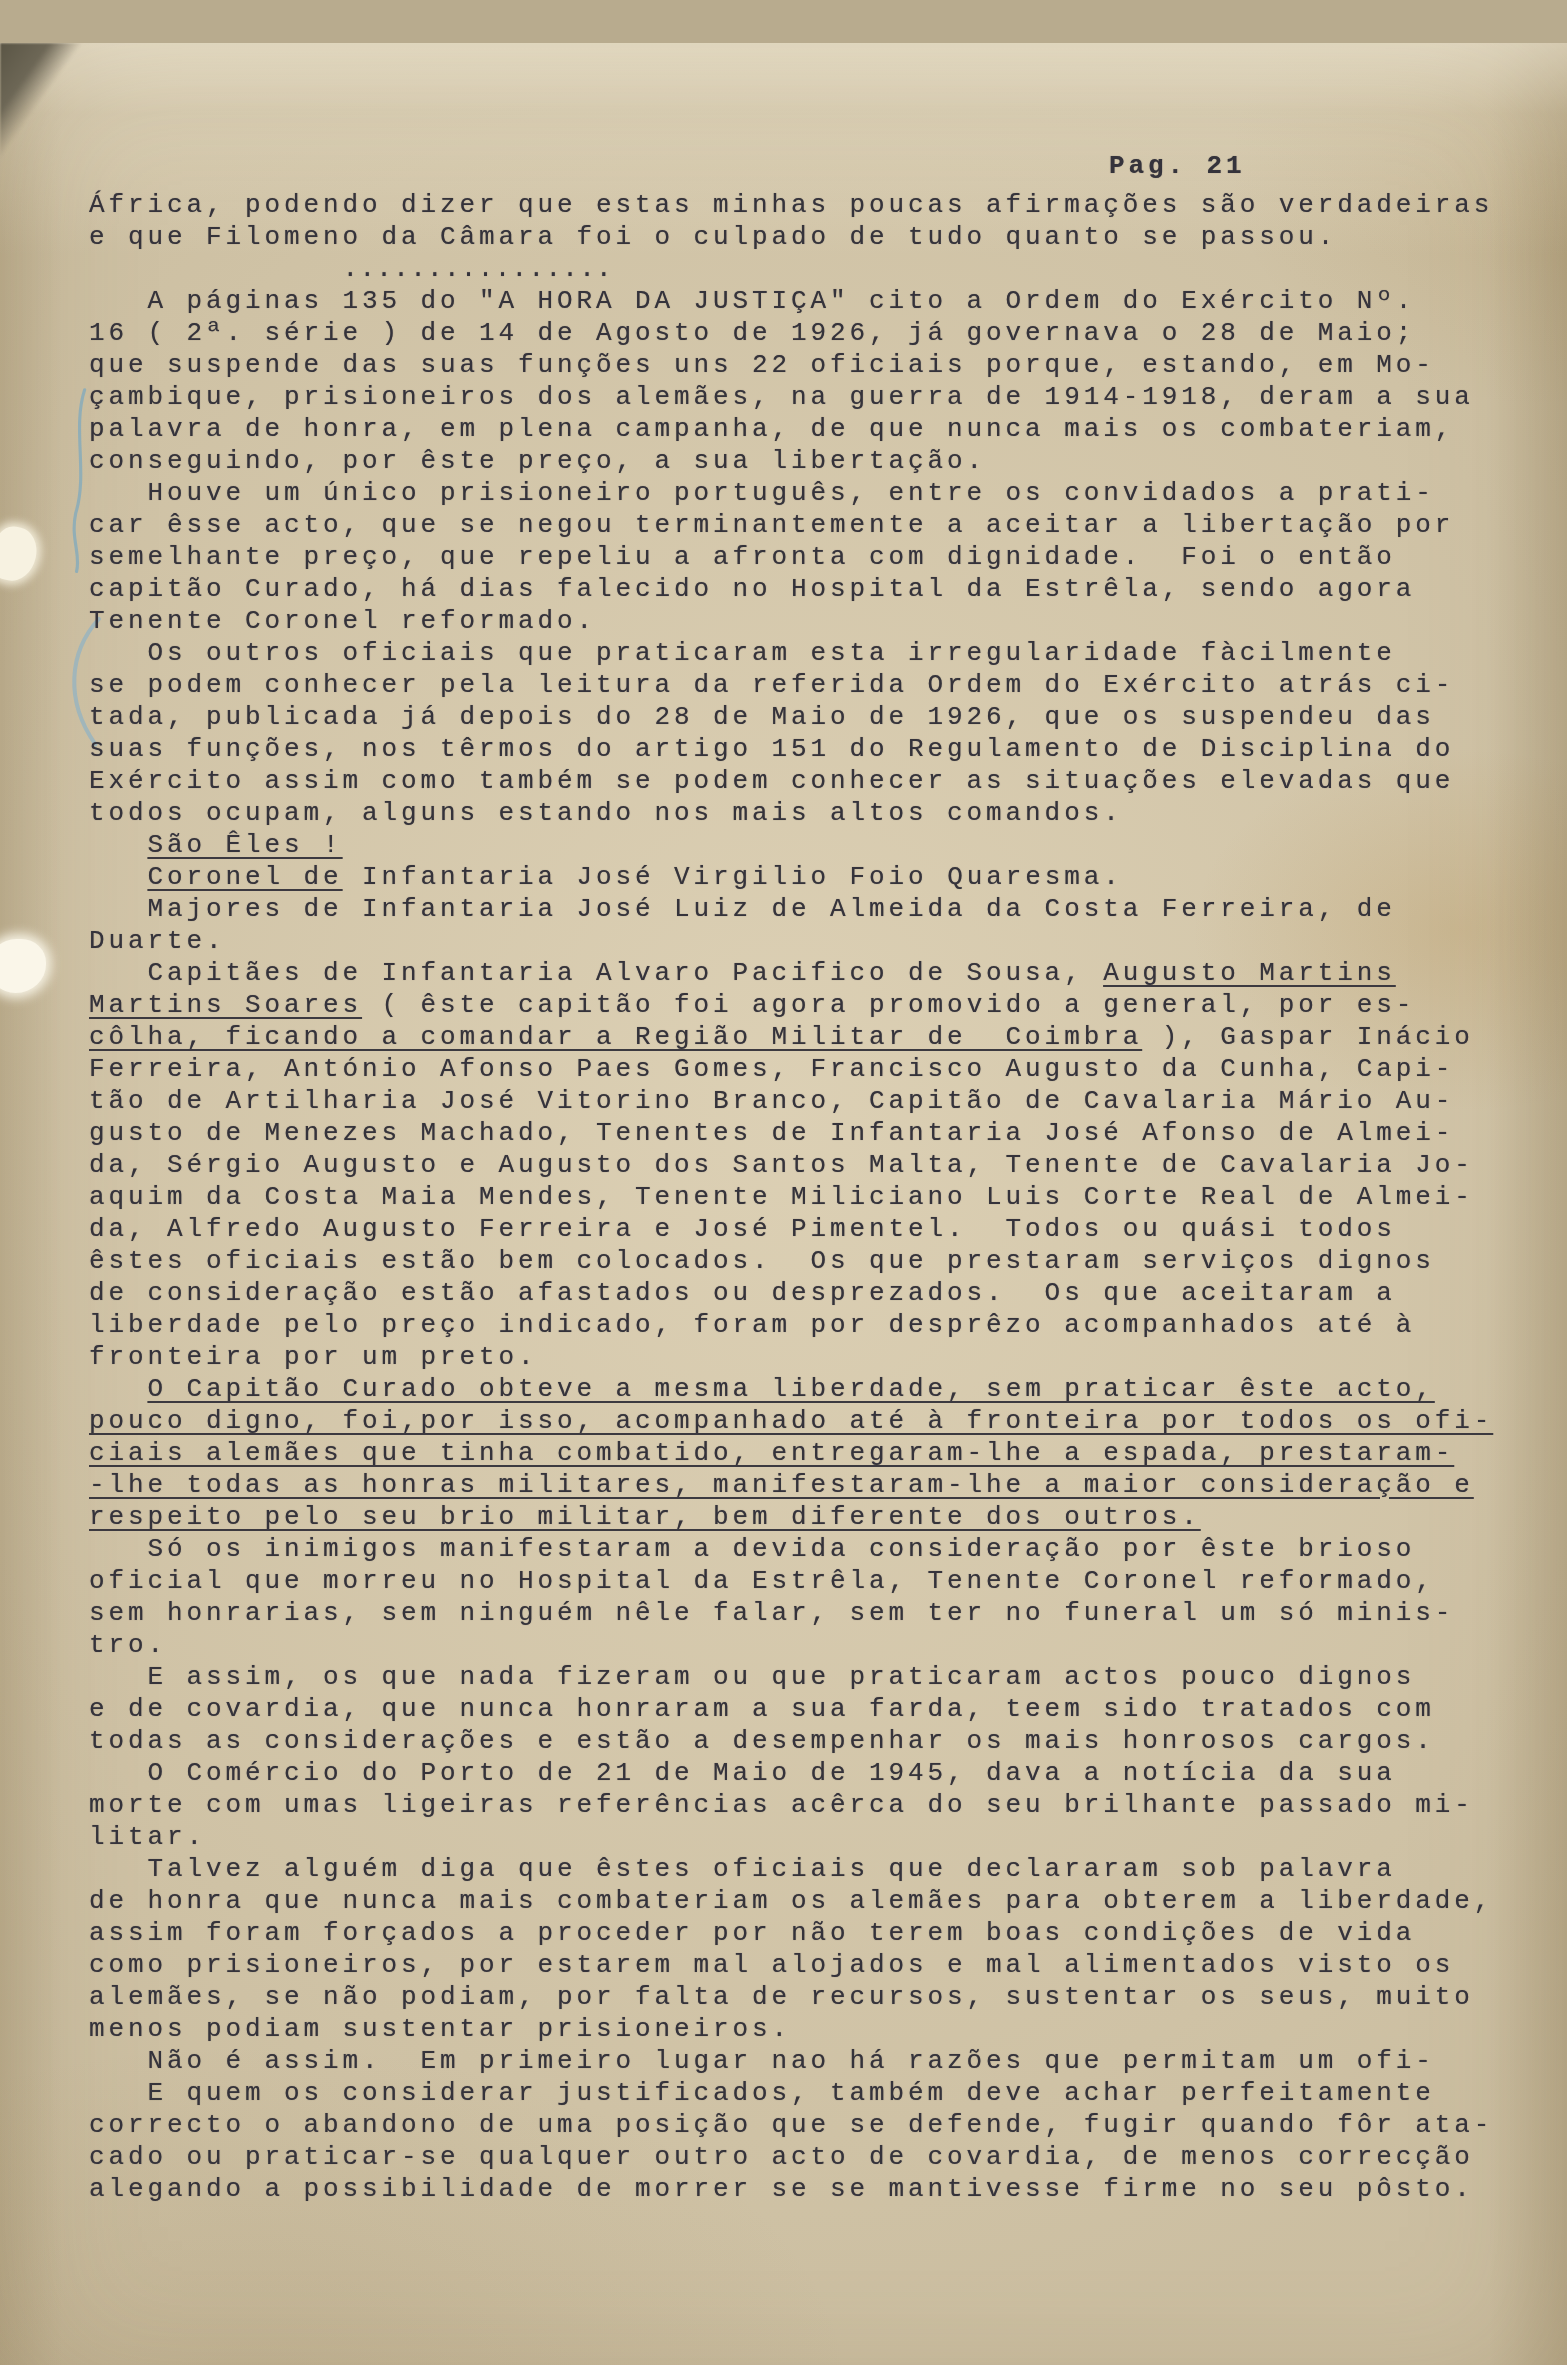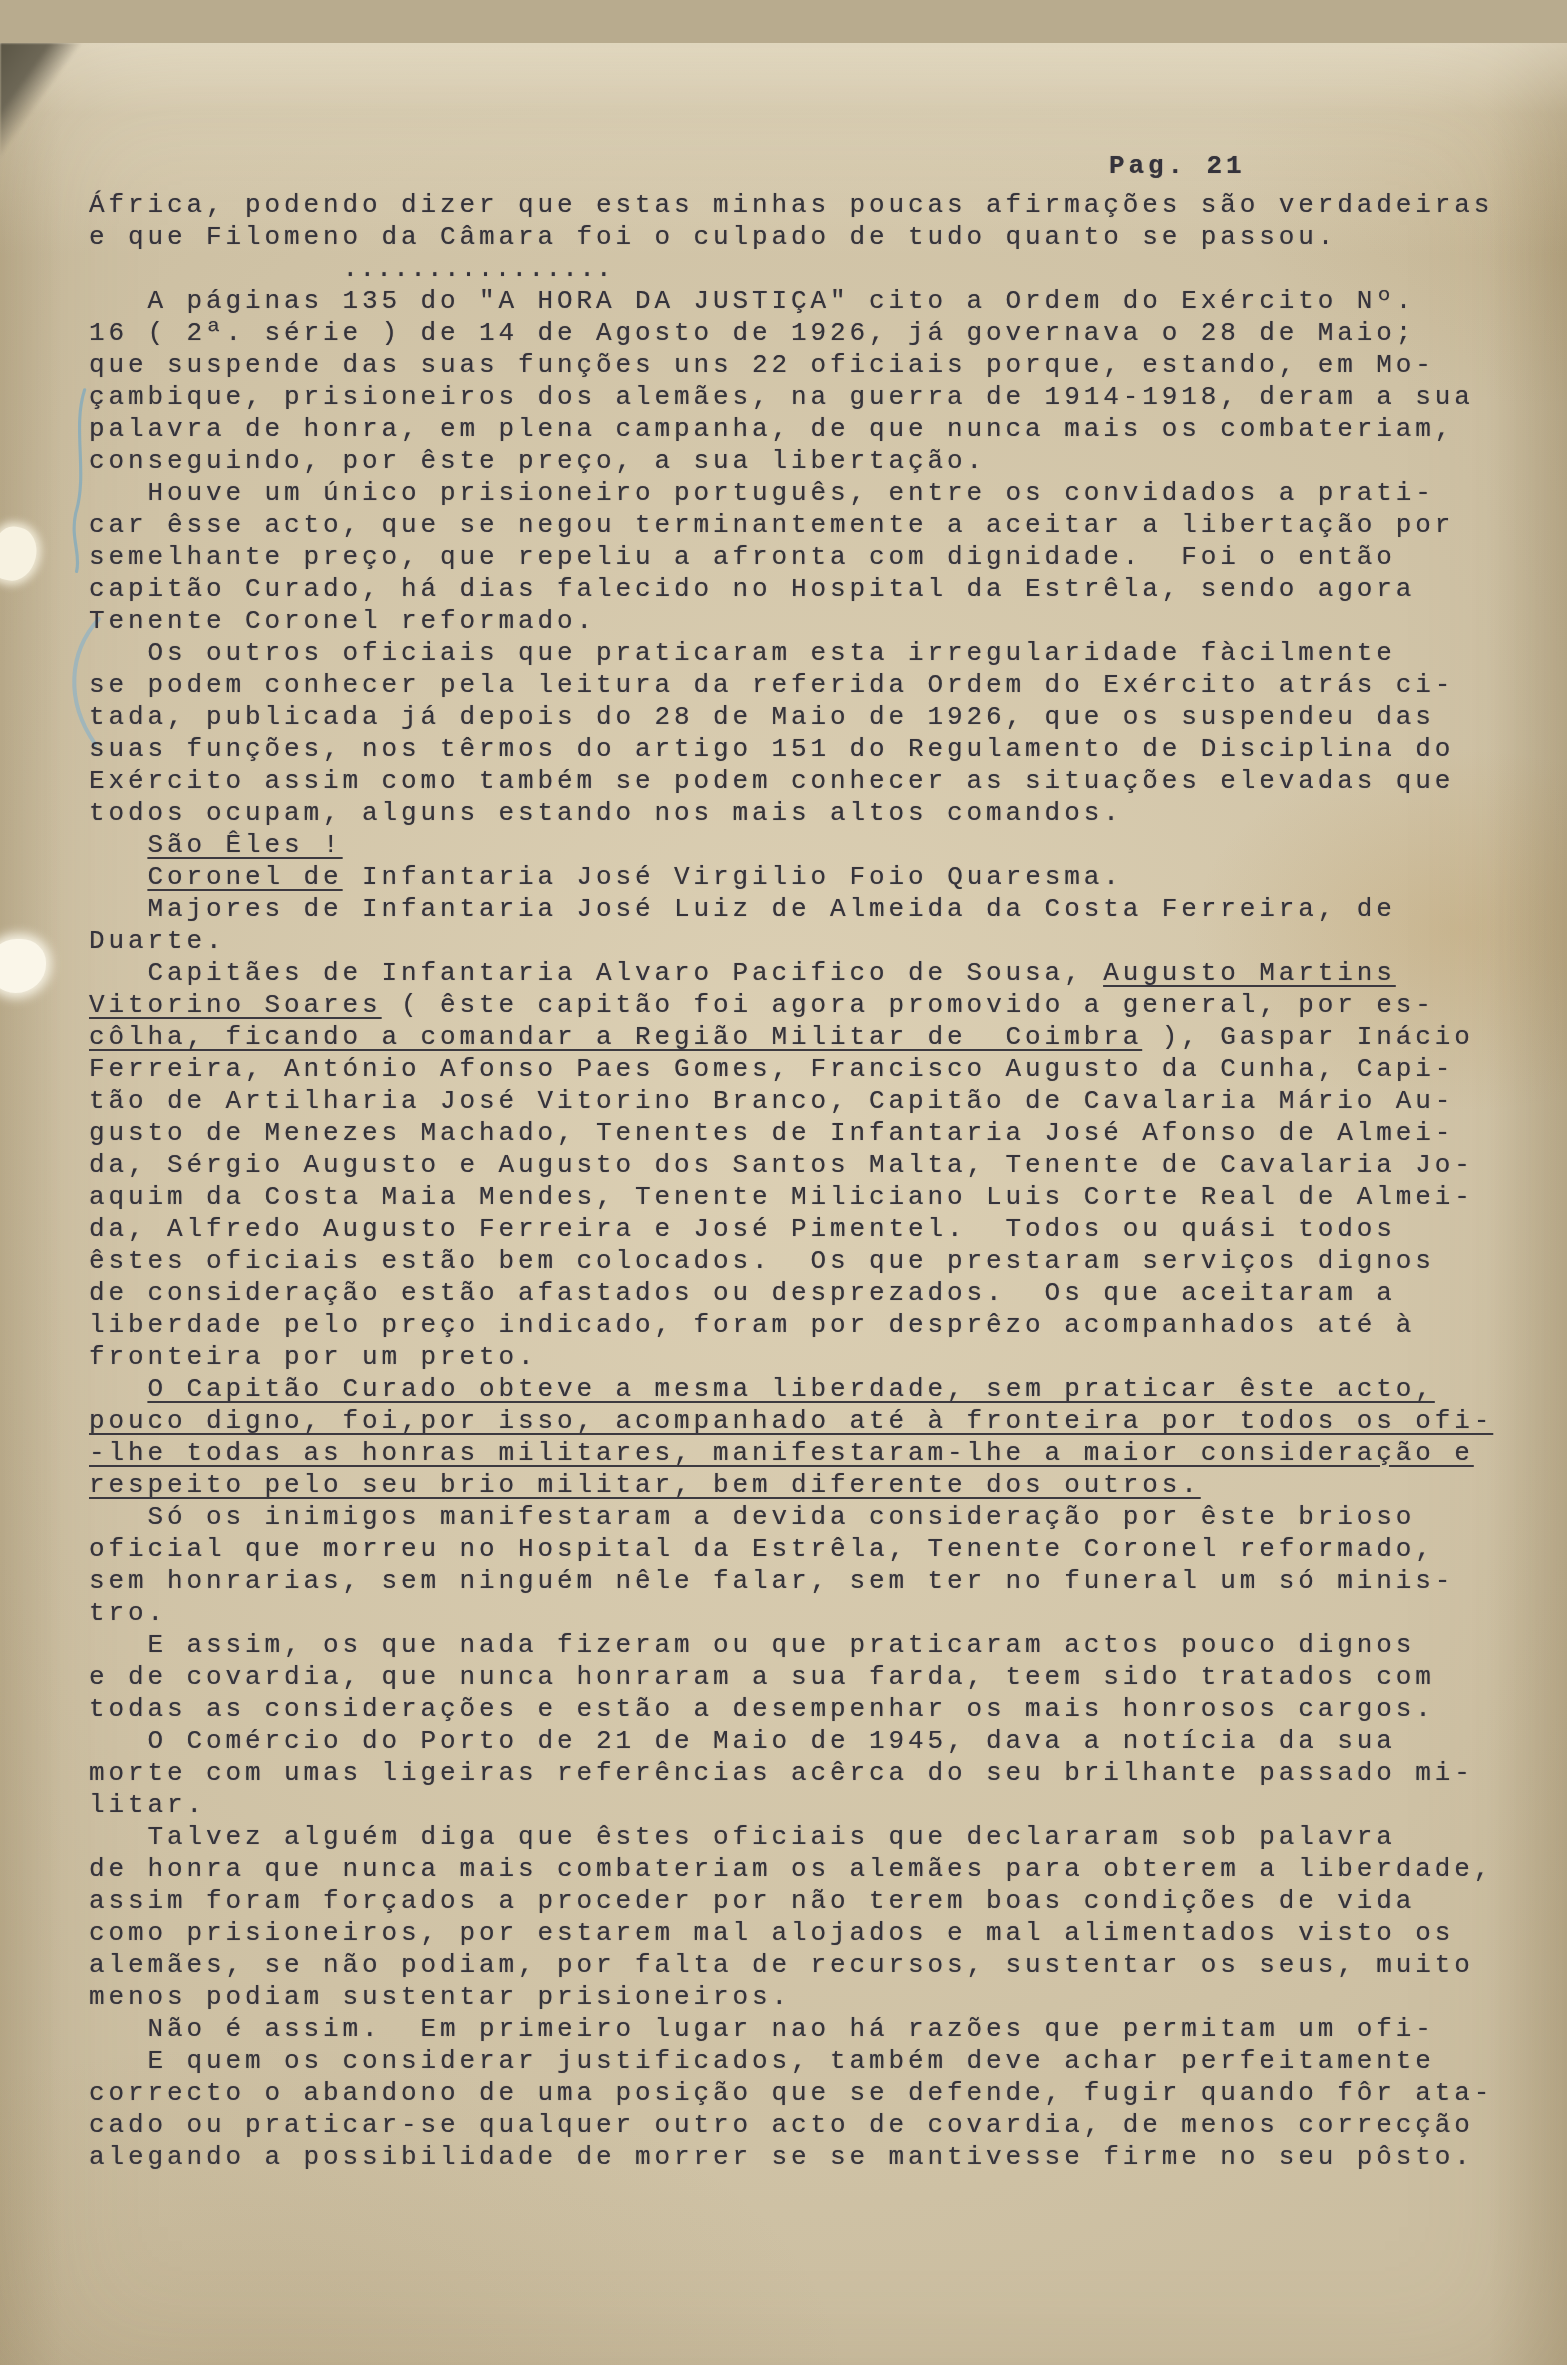--- a/index.html
+++ b/index.html
@@ -125,34 +125,35 @@
       <div class="line"><span class="seg">se podem conhecer pela leitura da referida Ordem do Exército atrás ci-</span></div>
       <div class="line"><span class="seg">tada, publicada já depois do 28 de Maio de 1926, que os suspendeu das</span></div>
       <div class="line"><span class="seg">suas funções, nos têrmos do artigo 151 do Regulamento de Disciplina do</span></div>
       <div class="line"><span class="seg">Exército assim como também se podem conhecer as situações elevadas que</span></div>
       <div class="line"><span class="seg">todos ocupam, alguns estando nos mais altos comandos.</span></div>
       <div class="line"><span class="seg">   </span><span class="seg underline">São Êles !</span></div>
       <div class="line"><span class="seg">   </span><span class="seg underline">Coronel de</span><span class="seg"> Infantaria José Virgilio Foio Quaresma.</span></div>
       <div class="line"><span class="seg">   Majores de Infantaria José Luiz de Almeida da Costa Ferreira, de</span></div>
       <div class="line"><span class="seg">Duarte.</span></div>
       <div class="line"><span class="seg">   Capitães de Infantaria Alvaro Pacifico de Sousa, </span><span class="seg underline">Augusto Martins</span></div>
-      <div class="line"><span class="seg underline">Vitorino Soares</span><span class="seg"> ( êste capitão foi agora promovido a general, por es-</span></div>
+      <div class="line"><span class="seg underline">Martins Soares</span><span class="seg"> ( êste capitão foi agora promovido a general, por es-</span></div>
       <div class="line"><span class="seg underline">côlha, ficando a comandar a Região Militar de  Coimbra</span><span class="seg"> ), Gaspar Inácio</span></div>
       <div class="line"><span class="seg">Ferreira, António Afonso Paes Gomes, Francisco Augusto da Cunha, Capi-</span></div>
       <div class="line"><span class="seg">tão de Artilharia José Vitorino Branco, Capitão de Cavalaria Mário Au-</span></div>
       <div class="line"><span class="seg">gusto de Menezes Machado, Tenentes de Infantaria José Afonso de Almei-</span></div>
       <div class="line"><span class="seg">da, Sérgio Augusto e Augusto dos Santos Malta, Tenente de Cavalaria Jo-</span></div>
       <div class="line"><span class="seg">aquim da Costa Maia Mendes, Tenente Miliciano Luis Corte Real de Almei-</span></div>
       <div class="line"><span class="seg">da, Alfredo Augusto Ferreira e José Pimentel.  Todos ou quási todos</span></div>
       <div class="line"><span class="seg">êstes oficiais estão bem colocados.  Os que prestaram serviços dignos</span></div>
       <div class="line"><span class="seg">de consideração estão afastados ou desprezados.  Os que aceitaram a</span></div>
       <div class="line"><span class="seg">liberdade pelo preço indicado, foram por desprêzo acompanhados até à</span></div>
       <div class="line"><span class="seg">fronteira por um preto.</span></div>
       <div class="line"><span class="seg">   </span><span class="seg underline">O Capitão Curado obteve a mesma liberdade, sem praticar êste acto,</span></div>
       <div class="line"><span class="seg underline">pouco digno, foi,por isso, acompanhado até à fronteira por todos os ofi-</span></div>
+      <div class="line"><span class="seg underline">ciais alemães que tinha combatido, entregaram-lhe a espada, prestaram-</span></div>
       <div class="line"><span class="seg underline">-lhe todas as honras militares, manifestaram-lhe a maior consideração e</span></div>
       <div class="line"><span class="seg underline">respeito pelo seu brio militar, bem diferente dos outros.</span></div>
       <div class="line"><span class="seg">   Só os inimigos manifestaram a devida consideração por êste brioso</span></div>
       <div class="line"><span class="seg">oficial que morreu no Hospital da Estrêla, Tenente Coronel reformado,</span></div>
       <div class="line"><span class="seg">sem honrarias, sem ninguém nêle falar, sem ter no funeral um só minis-</span></div>
       <div class="line"><span class="seg">tro.</span></div>
       <div class="line"><span class="seg">   E assim, os que nada fizeram ou que praticaram actos pouco dignos</span></div>
       <div class="line"><span class="seg">e de covardia, que nunca honraram a sua farda, teem sido tratados com</span></div>
       <div class="line"><span class="seg">todas as considerações e estão a desempenhar os mais honrosos cargos.</span></div>
       <div class="line"><span class="seg">   O Comércio do Porto de 21 de Maio de 1945, dava a notícia da sua</span></div>

